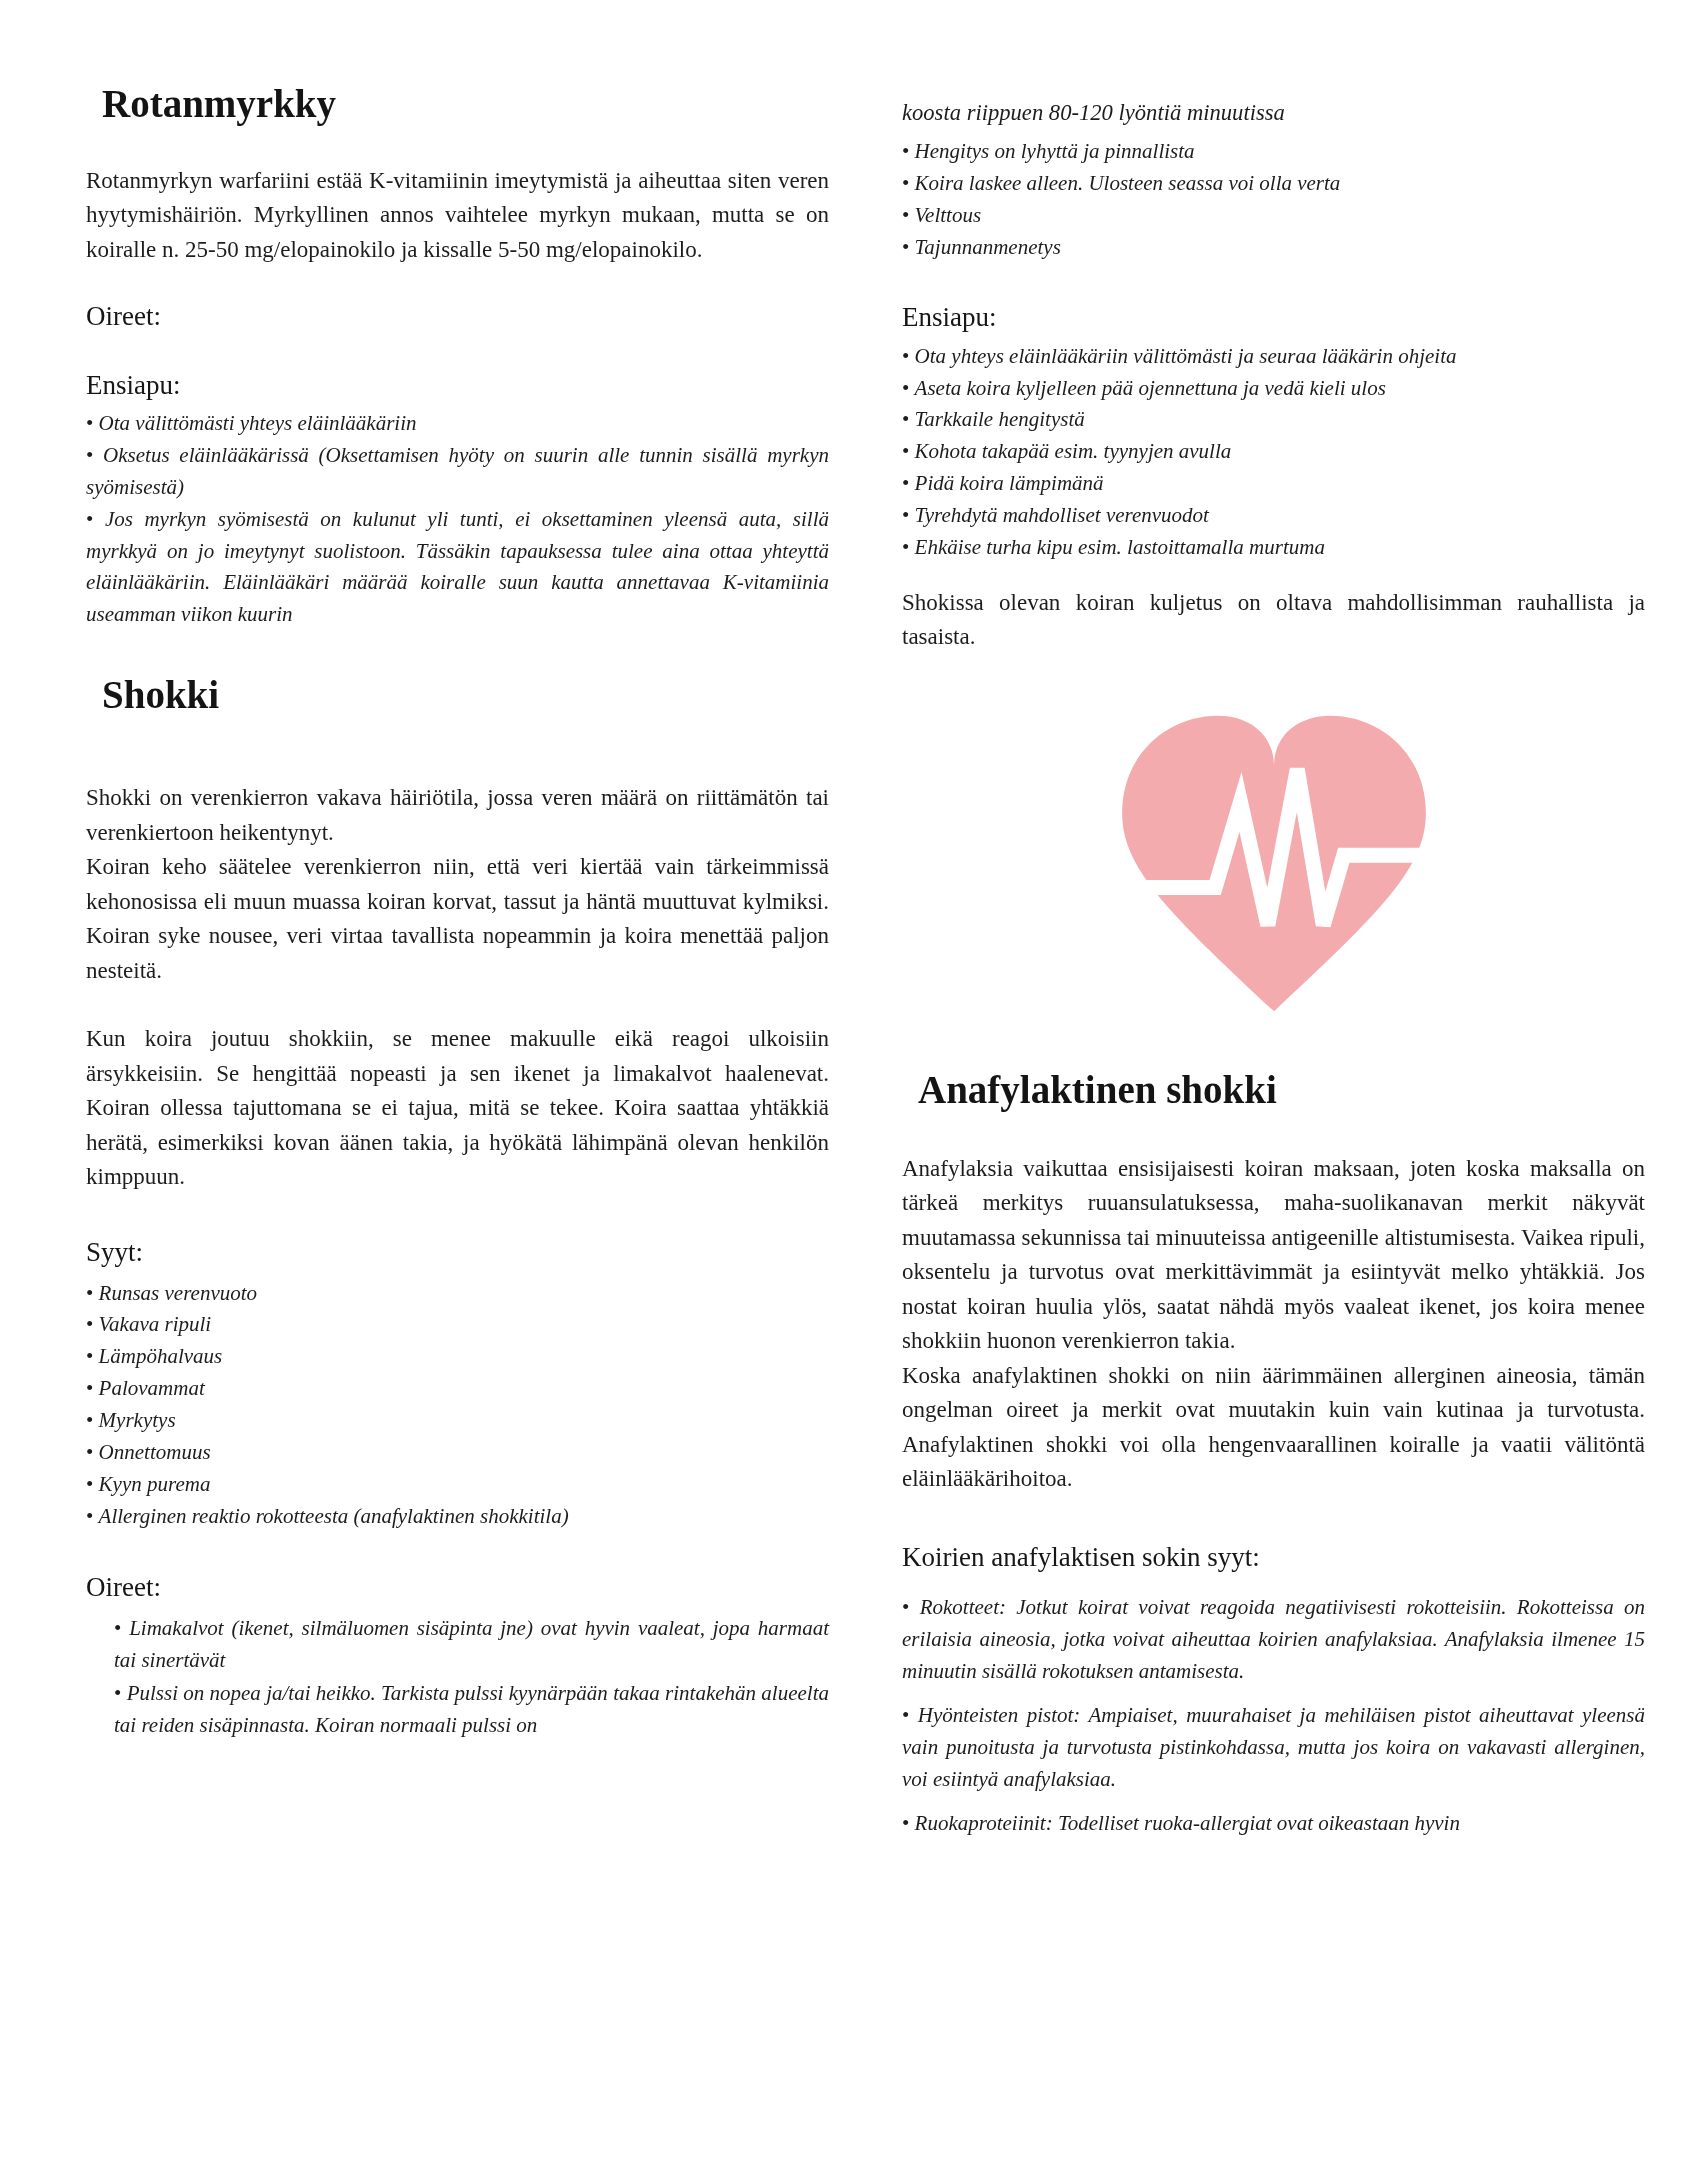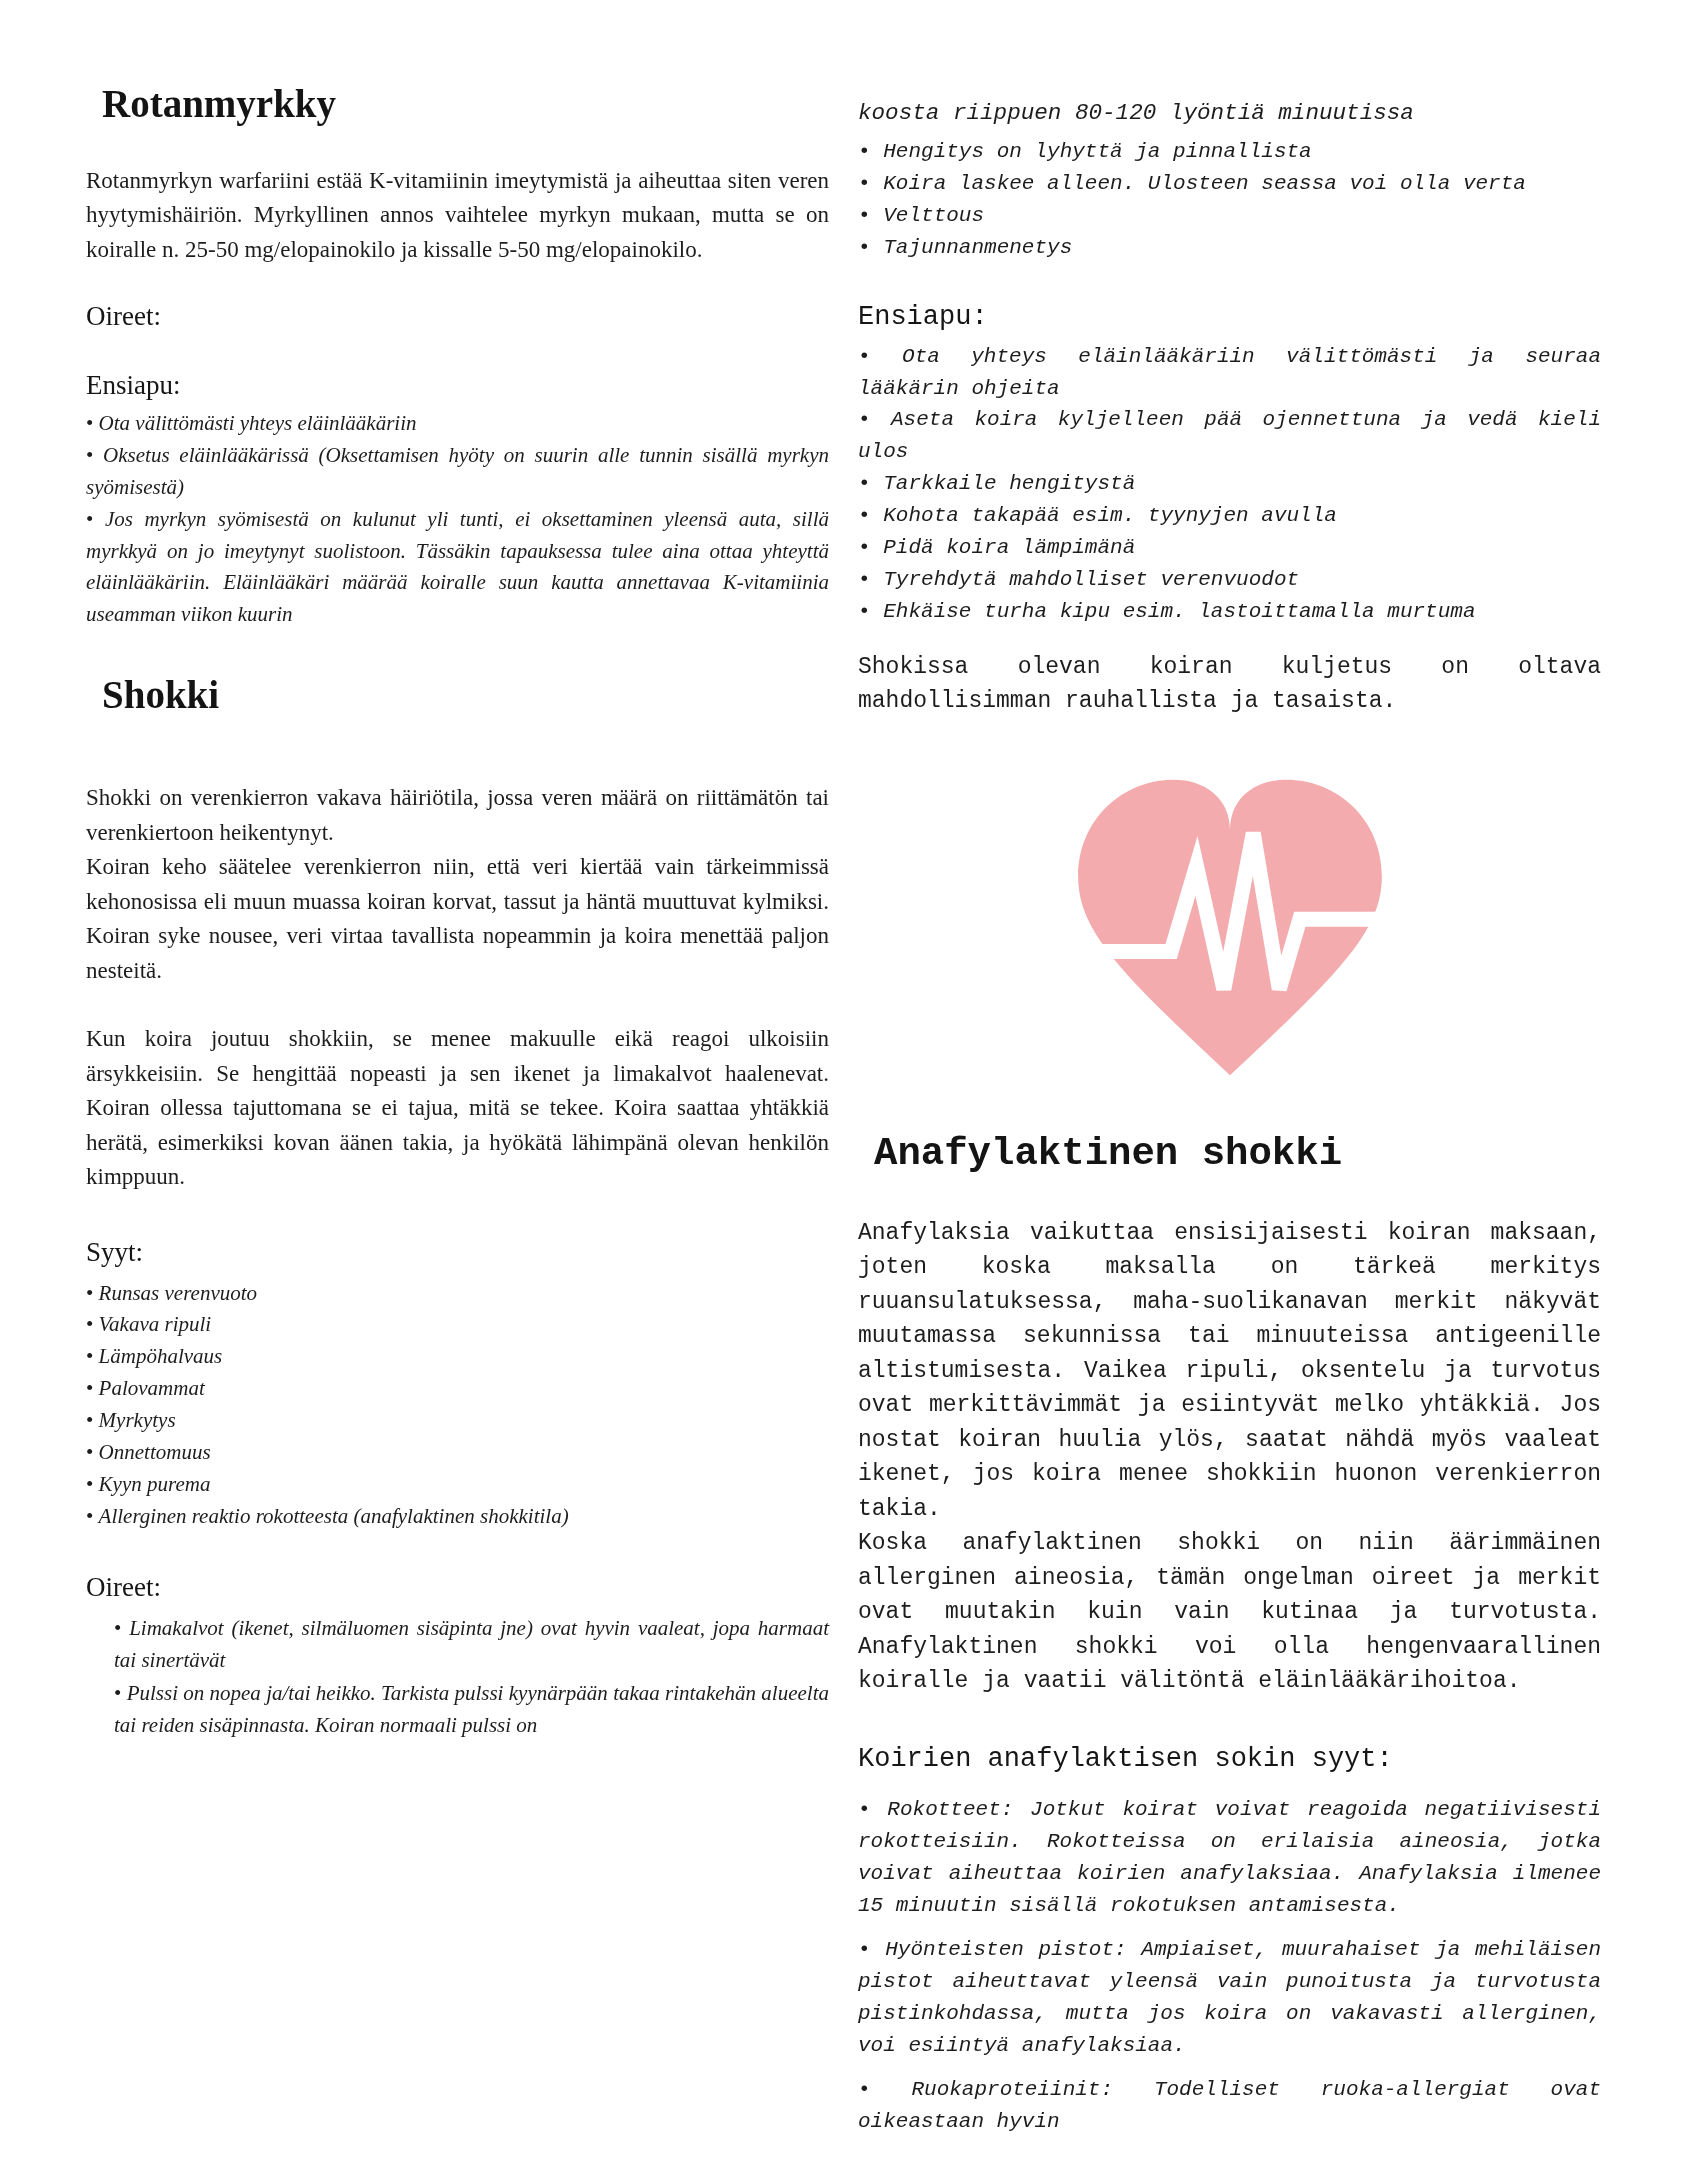--- a/index.html
+++ b/index.html
@@ -7,21 +7,21 @@
     position:relative;
     width:1698px;
     height:2183px;
     background:#ffffff;
     font-family:"Liberation Serif", serif;
     color:#1d1d1d;
     overflow:hidden;
   }
   .col{position:absolute;top:0;}
   .col-left{left:86px;width:743px;}
-  .col-right{left:858px;width:743px;font-family:Liberation Mono, monospace;}
+  .col-right{left:902px;width:743px;}
 
   .h1{font-size:39px;font-weight:bold;line-height:1.2;margin:16px;color:#141414;}
   .sub{font-size:27px;line-height:1.2;margin:0;color:#161616;}
   .para{font-size:23px;line-height:1.5;text-align:justify;margin:0;}
   .bullet{font-size:21px;line-height:1.52;font-style:italic;text-align:justify;margin:0;}
   .bullet::before{content:"\2022\00A0 ";font-style:normal;}
   .cont-line{font-size:22.6px;line-height:1.52;font-style:italic;margin:0;}
 
   
   .lc-h1-rotanmyrkky{margin-top:81px;}

